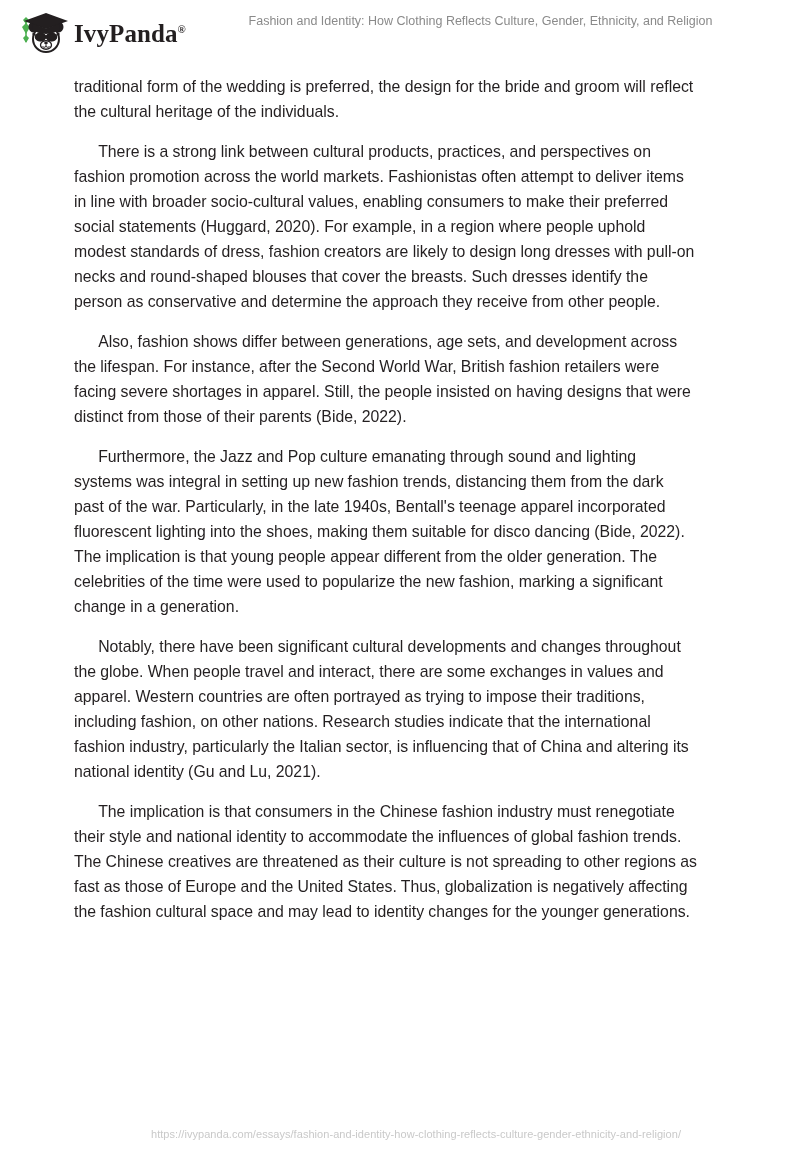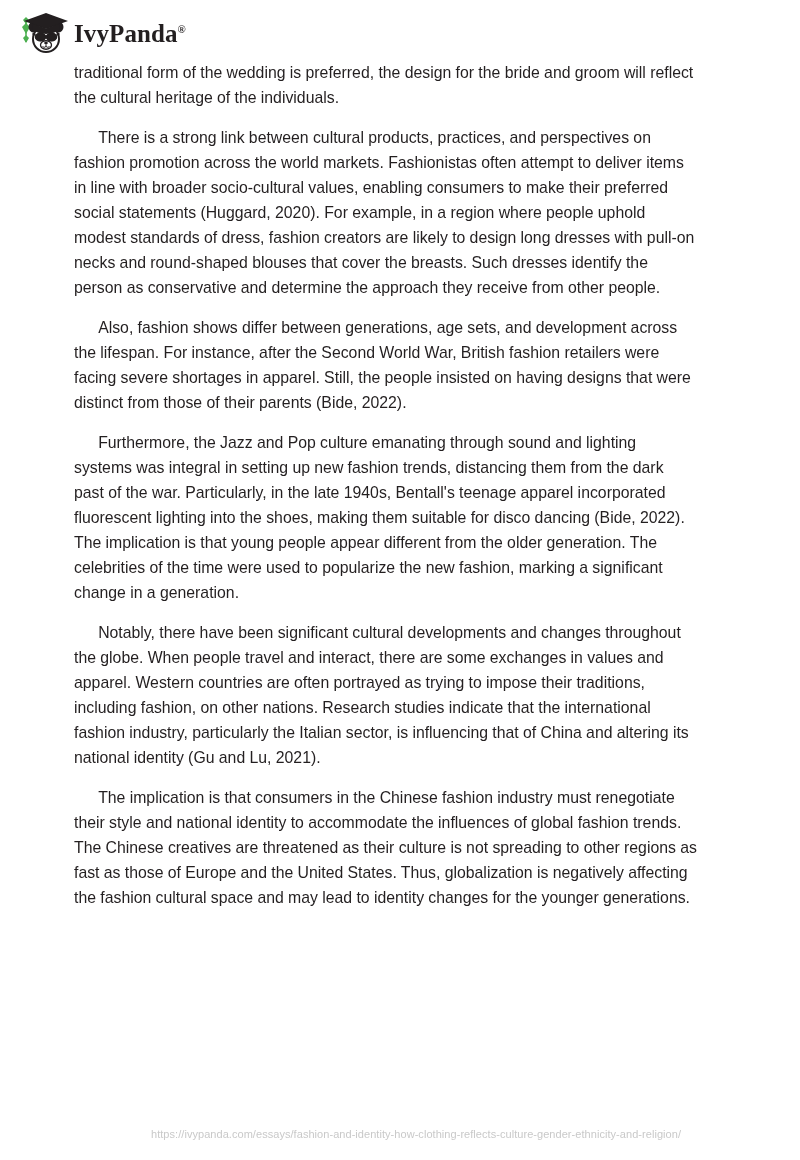--- a/index.html
+++ b/index.html
@@ -65,21 +65,21 @@
     font-family: "Liberation Sans", "DejaVu Sans", sans-serif;
     line-height: 1.3;
     white-space: nowrap;
     overflow: hidden;
   }
 
   
   .doc-body {
     position: absolute;
     left: 74px;
-    top: 60px;
+    top: 74px;
     width: 646px;
   }
   .para {
     margin: 0 0 15px 0;
     font-size: 16.4px;
     line-height: 25px;
     color: #231f20;
     text-indent: 25px;
     text-align: left;
     font-stretch: condensed;
@@ -149,20 +149,21 @@
 
         <g fill="#231f20">
           <path d="M60 6 L104 22 L60 38 L16 22 Z"></path>
           <path d="M33 27 L33 41 q27 14 54 0 L87 27 L60 37 Z"></path>
         </g>
       </svg>
     </span>
     <span class="brand-word"><span>IvyPanda</span><span class="reg">®</span></span>
   </a>
 
+  <div class="doc-title">Fashion and Identity: How Clothing Reflects Culture, Gender, Ethnicity, and Religion</div>
 </div>
 
 <div class="doc-body">
   <p class="para no-indent">traditional form of the wedding is preferred, the design for the bride and groom will reflect the cultural heritage of the individuals.</p>
   <p class="para">There is a strong link between cultural products, practices, and perspectives on fashion promotion across the world markets. Fashionistas often attempt to deliver items in line with broader socio-cultural values, enabling consumers to make their preferred social statements (Huggard, 2020). For example, in a region where people uphold modest standards of dress, fashion creators are likely to design long dresses with pull-on necks and round-shaped blouses that cover the breasts. Such dresses identify the person as conservative and determine the approach they receive from other people.</p>
   <p class="para">Also, fashion shows differ between generations, age sets, and development across the lifespan. For instance, after the Second World War, British fashion retailers were facing severe shortages in apparel. Still, the people insisted on having designs that were distinct from those of their parents (Bide, 2022).</p>
   <p class="para">Furthermore, the Jazz and Pop culture emanating through sound and lighting systems was integral in setting up new fashion trends, distancing them from the dark past of the war. Particularly, in the late 1940s, Bentall's teenage apparel incorporated fluorescent lighting into the shoes, making them suitable for disco dancing (Bide, 2022). The implication is that young people appear different from the older generation. The celebrities of the time were used to popularize the new fashion, marking a significant change in a generation.</p>
   <p class="para">Notably, there have been significant cultural developments and changes throughout the globe. When people travel and interact, there are some exchanges in values and apparel. Western countries are often portrayed as trying to impose their traditions, including fashion, on other nations. Research studies indicate that the international fashion industry, particularly the Italian sector, is influencing that of China and altering its national identity (Gu and Lu, 2021).</p>
   <p class="para">The implication is that consumers in the Chinese fashion industry must renegotiate their style and national identity to accommodate the influences of global fashion trends. The Chinese creatives are threatened as their culture is not spreading to other regions as fast as those of Europe and the United States. Thus, globalization is negatively affecting the fashion cultural space and may lead to identity changes for the younger generations.</p>
 </div>

